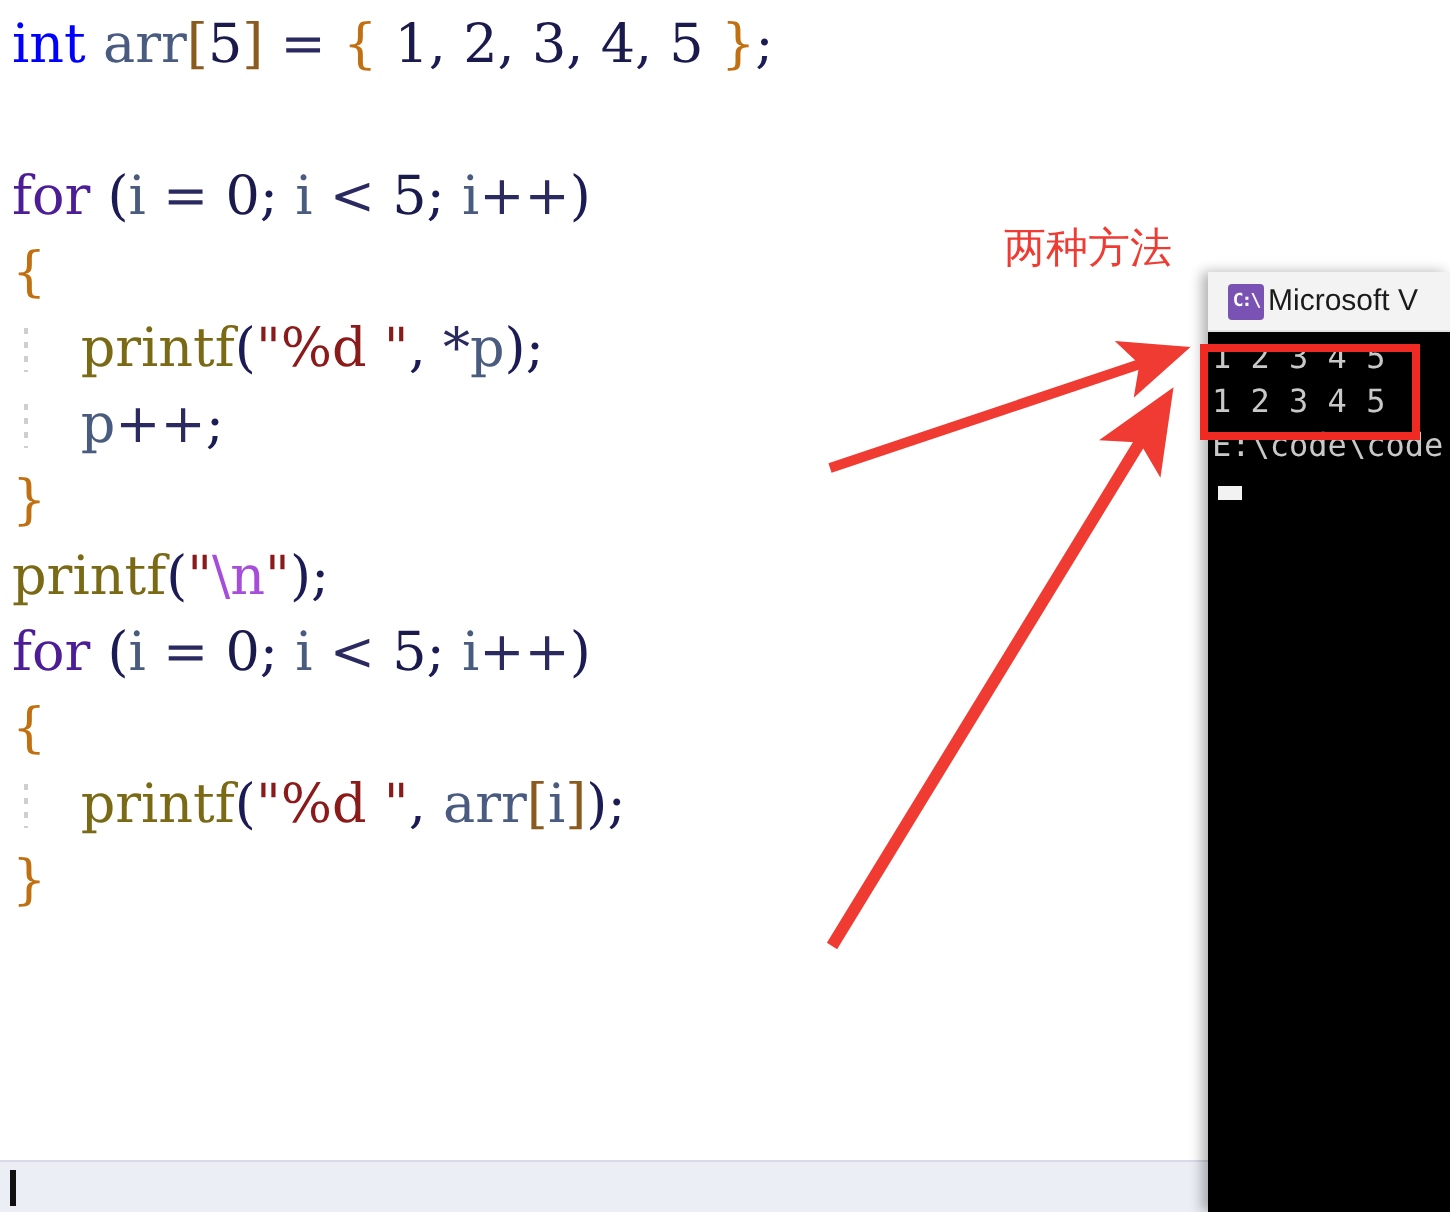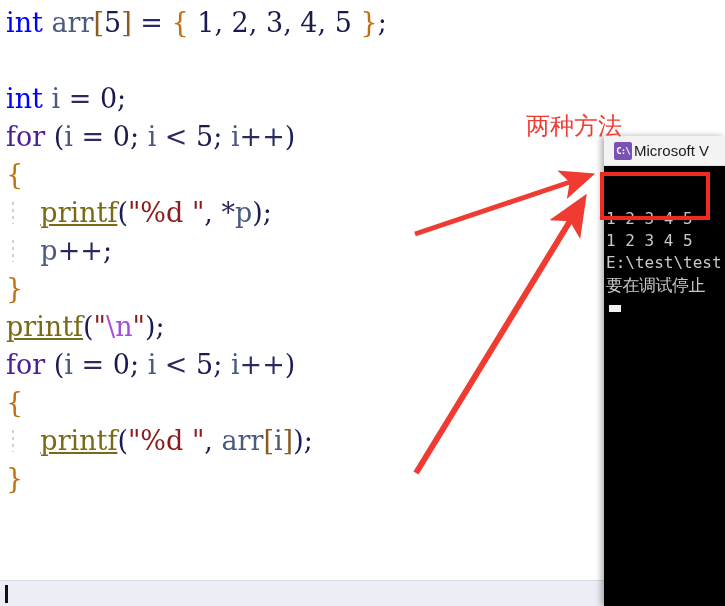--- a/index.html
+++ b/index.html
@@ -43,21 +43,21 @@
   }
 
   
   .kw      { color: #0000ff; }  
   .kwctl   { color: #4c1d95; }  
   .ident   { color: #4a5b80; }  
   .num     { color: #1a1a4d; }
   .punct   { color: #1b1b55; }
   .brk     { color: #8a5a1e; }  
   .brace   { color: #c07010; }  
-  .fn      { color: #7a6a16; text-decoration: underline; }  
+  .fn      { color: #7a6a16; }  
   .str     { color: #8b1a1a; }  
   .esc     { color: #a64ddb; }  
   .op      { color: #2a2a60; }
 
   
   .guide {
     position: absolute;
     left: 12px;
     top: 8px;
     width: 2px;
@@ -129,21 +129,20 @@
     white-space: nowrap;
     overflow: hidden;
   }
   #console-body {
     padding: 2px 0 0 2px;
     font-family: "DejaVu Sans Mono", monospace;
     font-size: 16px;
     line-height: 22px;
     color: #c8c8c8;
     white-space: pre;
-    margin-top: 40px;
   }
   .console-line { white-space: pre; }
   .console-line.cn {
     font-family: "DejaVu Sans", sans-serif;
     font-size: 17px;
     letter-spacing: -0.5px;
   }
   #console-cursor {
     width: 12px;
     height: 7px;
@@ -160,44 +159,43 @@
     width: 110px;
     height: 48px;
     border: 4px solid #ef2a22;
     box-sizing: border-box;
     pointer-events: none;
   }
 
   
   #annotation-label {
     position: absolute;
-    left: 526px;
+    left: 502px;
     top: 110px;
     font-family: "DejaVu Sans", sans-serif;
-    font-size: 24px;
+    font-size: 21px;
     color: #ef3b32;
     white-space: nowrap;
   }
 
   
   #arrows {
     position: absolute;
     left: 0; top: 0;
     width: 725px; height: 606px;
     pointer-events: none;
   }
 </style>
 </head>
 <body>
 
 <div id="editor">
   <div id="code-area">
       <div class="code-line"><span class="kw">int</span><span class="op"> </span><span class="ident">arr</span><span class="brk">[</span><span class="num">5</span><span class="brk">]</span><span class="op"> = </span><span class="brace">{</span><span class="num"> 1</span><span class="punct">,</span><span class="num"> 2</span><span class="punct">,</span><span class="num"> 3</span><span class="punct">,</span><span class="num"> 4</span><span class="punct">,</span><span class="num"> 5 </span><span class="brace">}</span><span class="punct">;</span></div>
       <div class="code-line"></div>
-      <div class="code-line"><span class="kw">int</span><span class="op"> </span><span class="ident">i</span><span class="op"> = </span><span class="num">0</span><span class="punct">;</span></div>
       <div class="code-line"><span class="kwctl">for</span><span class="op"> </span><span class="punct">(</span><span class="ident">i</span><span class="op"> = </span><span class="num">0</span><span class="punct">;</span><span class="op"> </span><span class="ident">i</span><span class="op"> &lt; </span><span class="num">5</span><span class="punct">;</span><span class="op"> </span><span class="ident">i</span><span class="op">++</span><span class="punct">)</span></div>
       <div class="code-line"><span class="brace">{</span></div>
       <div class="code-line"><span class="guide"></span><span class="op">    </span><span class="fn">printf</span><span class="punct">(</span><span class="str">"%d "</span><span class="punct">,</span><span class="op"> </span><span class="op">*</span><span class="ident">p</span><span class="punct">)</span><span class="punct">;</span></div>
       <div class="code-line"><span class="guide"></span><span class="op">    </span><span class="ident">p</span><span class="op">++</span><span class="punct">;</span></div>
       <div class="code-line"><span class="brace">}</span></div>
       <div class="code-line"><span class="fn">printf</span><span class="punct">(</span><span class="str">"</span><span class="esc">\n</span><span class="str">"</span><span class="punct">)</span><span class="punct">;</span></div>
       <div class="code-line"><span class="kwctl">for</span><span class="op"> </span><span class="punct">(</span><span class="ident">i</span><span class="op"> = </span><span class="num">0</span><span class="punct">;</span><span class="op"> </span><span class="ident">i</span><span class="op"> &lt; </span><span class="num">5</span><span class="punct">;</span><span class="op"> </span><span class="ident">i</span><span class="op">++</span><span class="punct">)</span></div>
       <div class="code-line"><span class="brace">{</span></div>
       <div class="code-line"><span class="guide"></span><span class="op">    </span><span class="fn">printf</span><span class="punct">(</span><span class="str">"%d "</span><span class="punct">,</span><span class="op"> </span><span class="ident">arr</span><span class="brk">[</span><span class="ident">i</span><span class="brk">]</span><span class="punct">)</span><span class="punct">;</span></div>
       <div class="code-line"><span class="brace">}</span></div>
@@ -206,21 +204,21 @@
 
 <div id="status-bar">
   <div id="status-caret"></div>
 </div>
 
 <div id="console-window">
   <div id="console-titlebar">
     <div id="console-icon">C:\</div>
     <div id="console-title">Microsoft V</div>
   </div>
-  <div id="console-body"><div class="console-line">1 2 3 4 5</div><div class="console-line">1 2 3 4 5</div><div class="console-line">E:\test\test</div><div class="console-line cn">要在调试停止</div><div id="console-cursor"></div></div>
+  <div id="console-body"><div class="console-line">1 2 3 4 5</div><div class="console-line">1 2 3 4 5</div><div class="console-line">E:\code\code</div><div id="console-cursor"></div></div>
 </div>
 
 <div id="highlight-box"></div>
 
 <div id="annotation-label">两种方法</div>
 
 <svg id="arrows" viewBox="0 0 725 606">
   <defs>
     <marker id="ah" markerWidth="7" markerHeight="7" refX="4.2" refY="3" orient="auto" markerUnits="strokeWidth">
       <path d="M0,0 L7,3 L0,6 L1.6,3 Z" fill="#ef3b32"></path>

